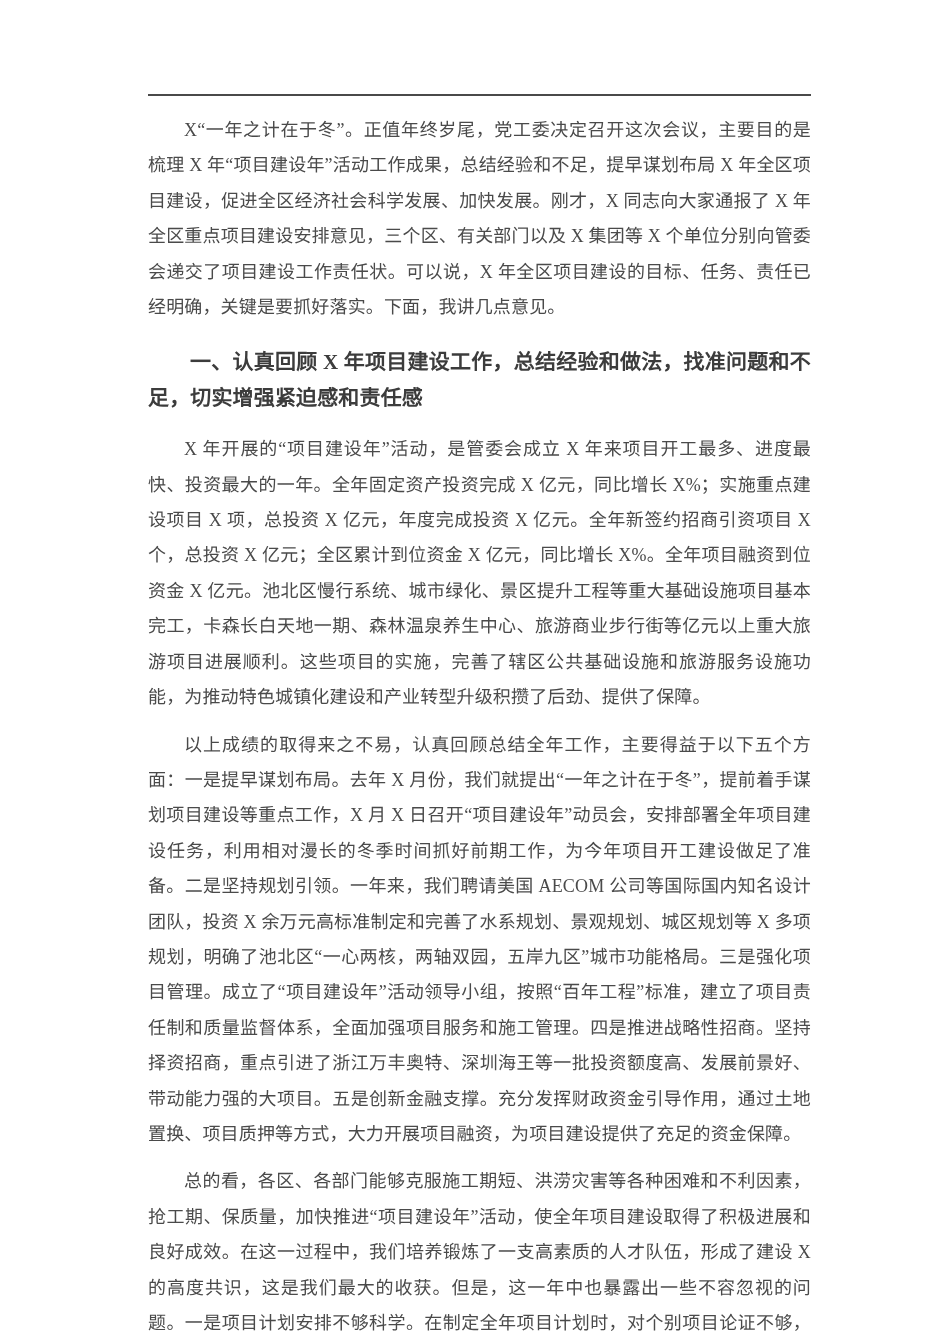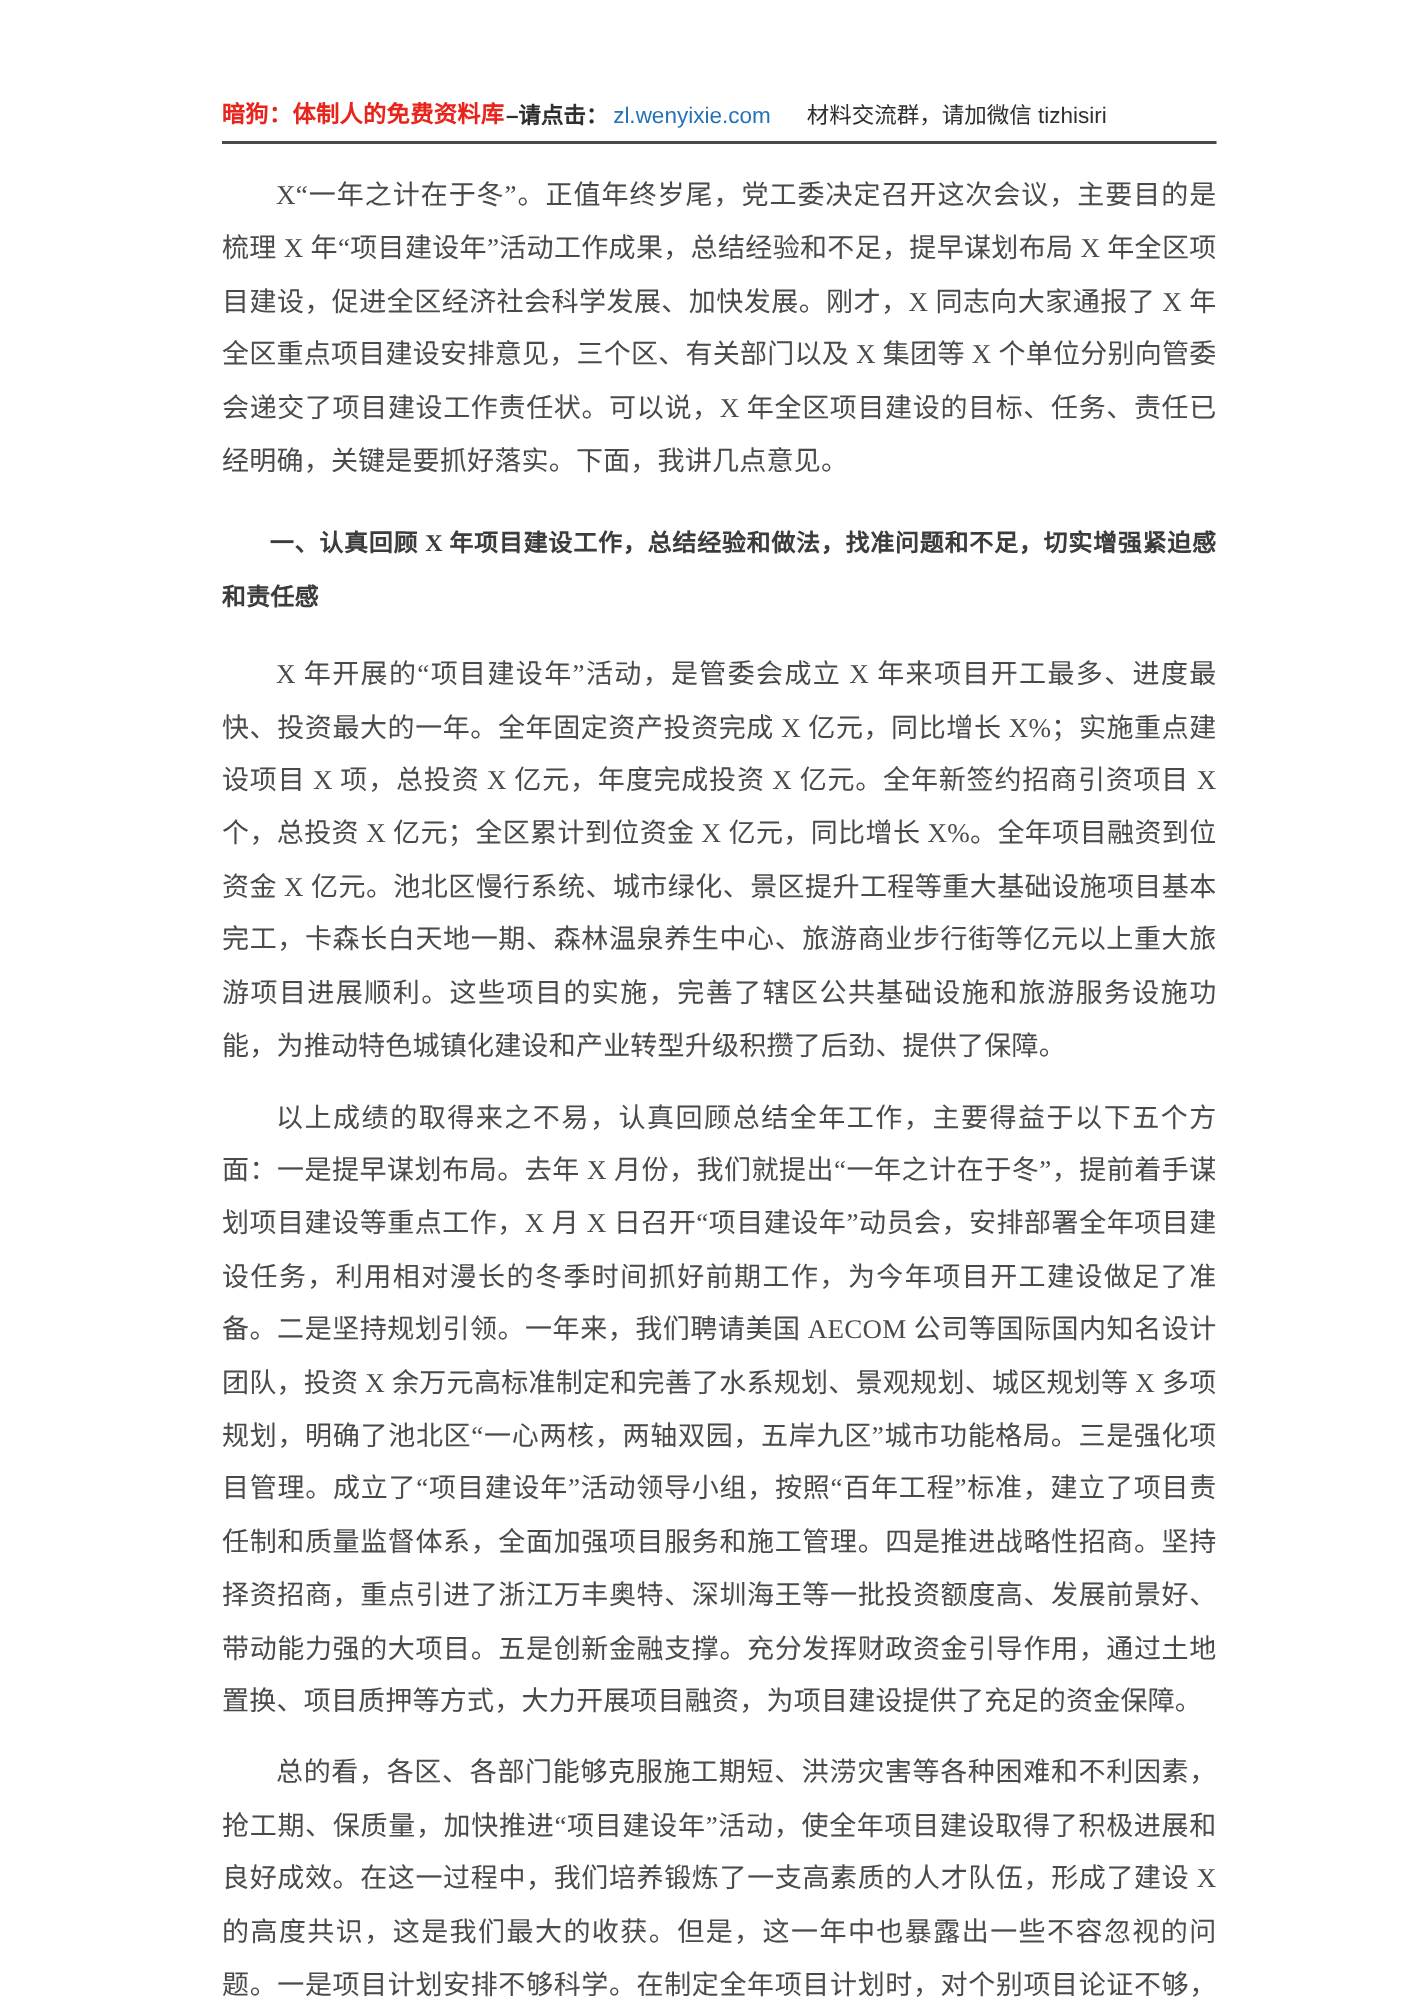--- a/index.html
+++ b/index.html
@@ -87,42 +87,36 @@
     text-align: justify;
     text-justify: inter-ideograph;
     text-indent: 2em;
     color: #4a4a4a;
     letter-spacing: .15px;
     word-break: break-all;
   }
 
   p.heading {
     margin: 20px 0 16px 0;
-    font-size: 16px;
+    font-size: 21px;
     line-height: 35.4px;
     font-weight: bold;
     text-align: justify;
     text-justify: inter-ideograph;
     text-indent: 2em;
     color: #3c3c3c;
     letter-spacing: .15px;
     word-break: break-all;
   }
 </style>
 </head>
 <body>
 
 <div class="page">
 
-  <div class="banner">
-    <span class="banner-brand">暗狗：体制人的免费资料库</span>
-    <span class="banner-cta">–请点击：</span>
-    <a class="banner-link" href="#">zl.wenyixie.com</a>
-    <span class="banner-note">材料交流群，请加微信 tizhisiri</span>
-  </div>
 
   <div class="banner-rule"></div>
 
   <div class="content">
     <p class="para">X“一年之计在于冬”。正值年终岁尾，党工委决定召开这次会议，主要目的是梳理 X 年“项目建设年”活动工作成果，总结经验和不足，提早谋划布局 X 年全区项目建设，促进全区经济社会科学发展、加快发展。刚才，X 同志向大家通报了 X 年全区重点项目建设安排意见，三个区、有关部门以及 X 集团等 X 个单位分别向管委会递交了项目建设工作责任状。可以说，X 年全区项目建设的目标、任务、责任已经明确，关键是要抓好落实。下面，我讲几点意见。</p>
     <p class="heading">一、认真回顾 X 年项目建设工作，总结经验和做法，找准问题和不足，切实增强紧迫感和责任感</p>
     <p class="para">X 年开展的“项目建设年”活动，是管委会成立 X 年来项目开工最多、进度最快、投资最大的一年。全年固定资产投资完成 X 亿元，同比增长 X%；实施重点建设项目 X 项，总投资 X 亿元，年度完成投资 X 亿元。全年新签约招商引资项目 X 个，总投资 X 亿元；全区累计到位资金 X 亿元，同比增长 X%。全年项目融资到位资金 X 亿元。池北区慢行系统、城市绿化、景区提升工程等重大基础设施项目基本完工，卡森长白天地一期、森林温泉养生中心、旅游商业步行街等亿元以上重大旅游项目进展顺利。这些项目的实施，完善了辖区公共基础设施和旅游服务设施功能，为推动特色城镇化建设和产业转型升级积攒了后劲、提供了保障。</p>
     <p class="para">以上成绩的取得来之不易，认真回顾总结全年工作，主要得益于以下五个方面：一是提早谋划布局。去年 X 月份，我们就提出“一年之计在于冬”，提前着手谋划项目建设等重点工作，X 月 X 日召开“项目建设年”动员会，安排部署全年项目建设任务，利用相对漫长的冬季时间抓好前期工作，为今年项目开工建设做足了准备。二是坚持规划引领。一年来，我们聘请美国 AECOM 公司等国际国内知名设计团队，投资 X 余万元高标准制定和完善了水系规划、景观规划、城区规划等 X 多项规划，明确了池北区“一心两核，两轴双园，五岸九区”城市功能格局。三是强化项目管理。成立了“项目建设年”活动领导小组，按照“百年工程”标准，建立了项目责任制和质量监督体系，全面加强项目服务和施工管理。四是推进战略性招商。坚持择资招商，重点引进了浙江万丰奥特、深圳海王等一批投资额度高、发展前景好、带动能力强的大项目。五是创新金融支撑。充分发挥财政资金引导作用，通过土地置换、项目质押等方式，大力开展项目融资，为项目建设提供了充足的资金保障。</p>
     <p class="para">总的看，各区、各部门能够克服施工期短、洪涝灾害等各种困难和不利因素，抢工期、保质量，加快推进“项目建设年”活动，使全年项目建设取得了积极进展和良好成效。在这一过程中，我们培养锻炼了一支高素质的人才队伍，形成了建设 X 的高度共识，这是我们最大的收获。但是，这一年中也暴露出一些不容忽视的问题。一是项目计划安排不够科学。在制定全年项目计划时，对个别项目论证不够，没有全面考虑资金来源、项目选址、规划设计、林地审批等关联性因素，存在一定的盲目性，导致有些计划项目没有实施或延期实施。如 X 图书馆、池北区游客咨询服务中心、公安技术用房、池北区污水管网完善工程等项目，都是因选址、规划设计、建设方案等原</p>
   </div>

